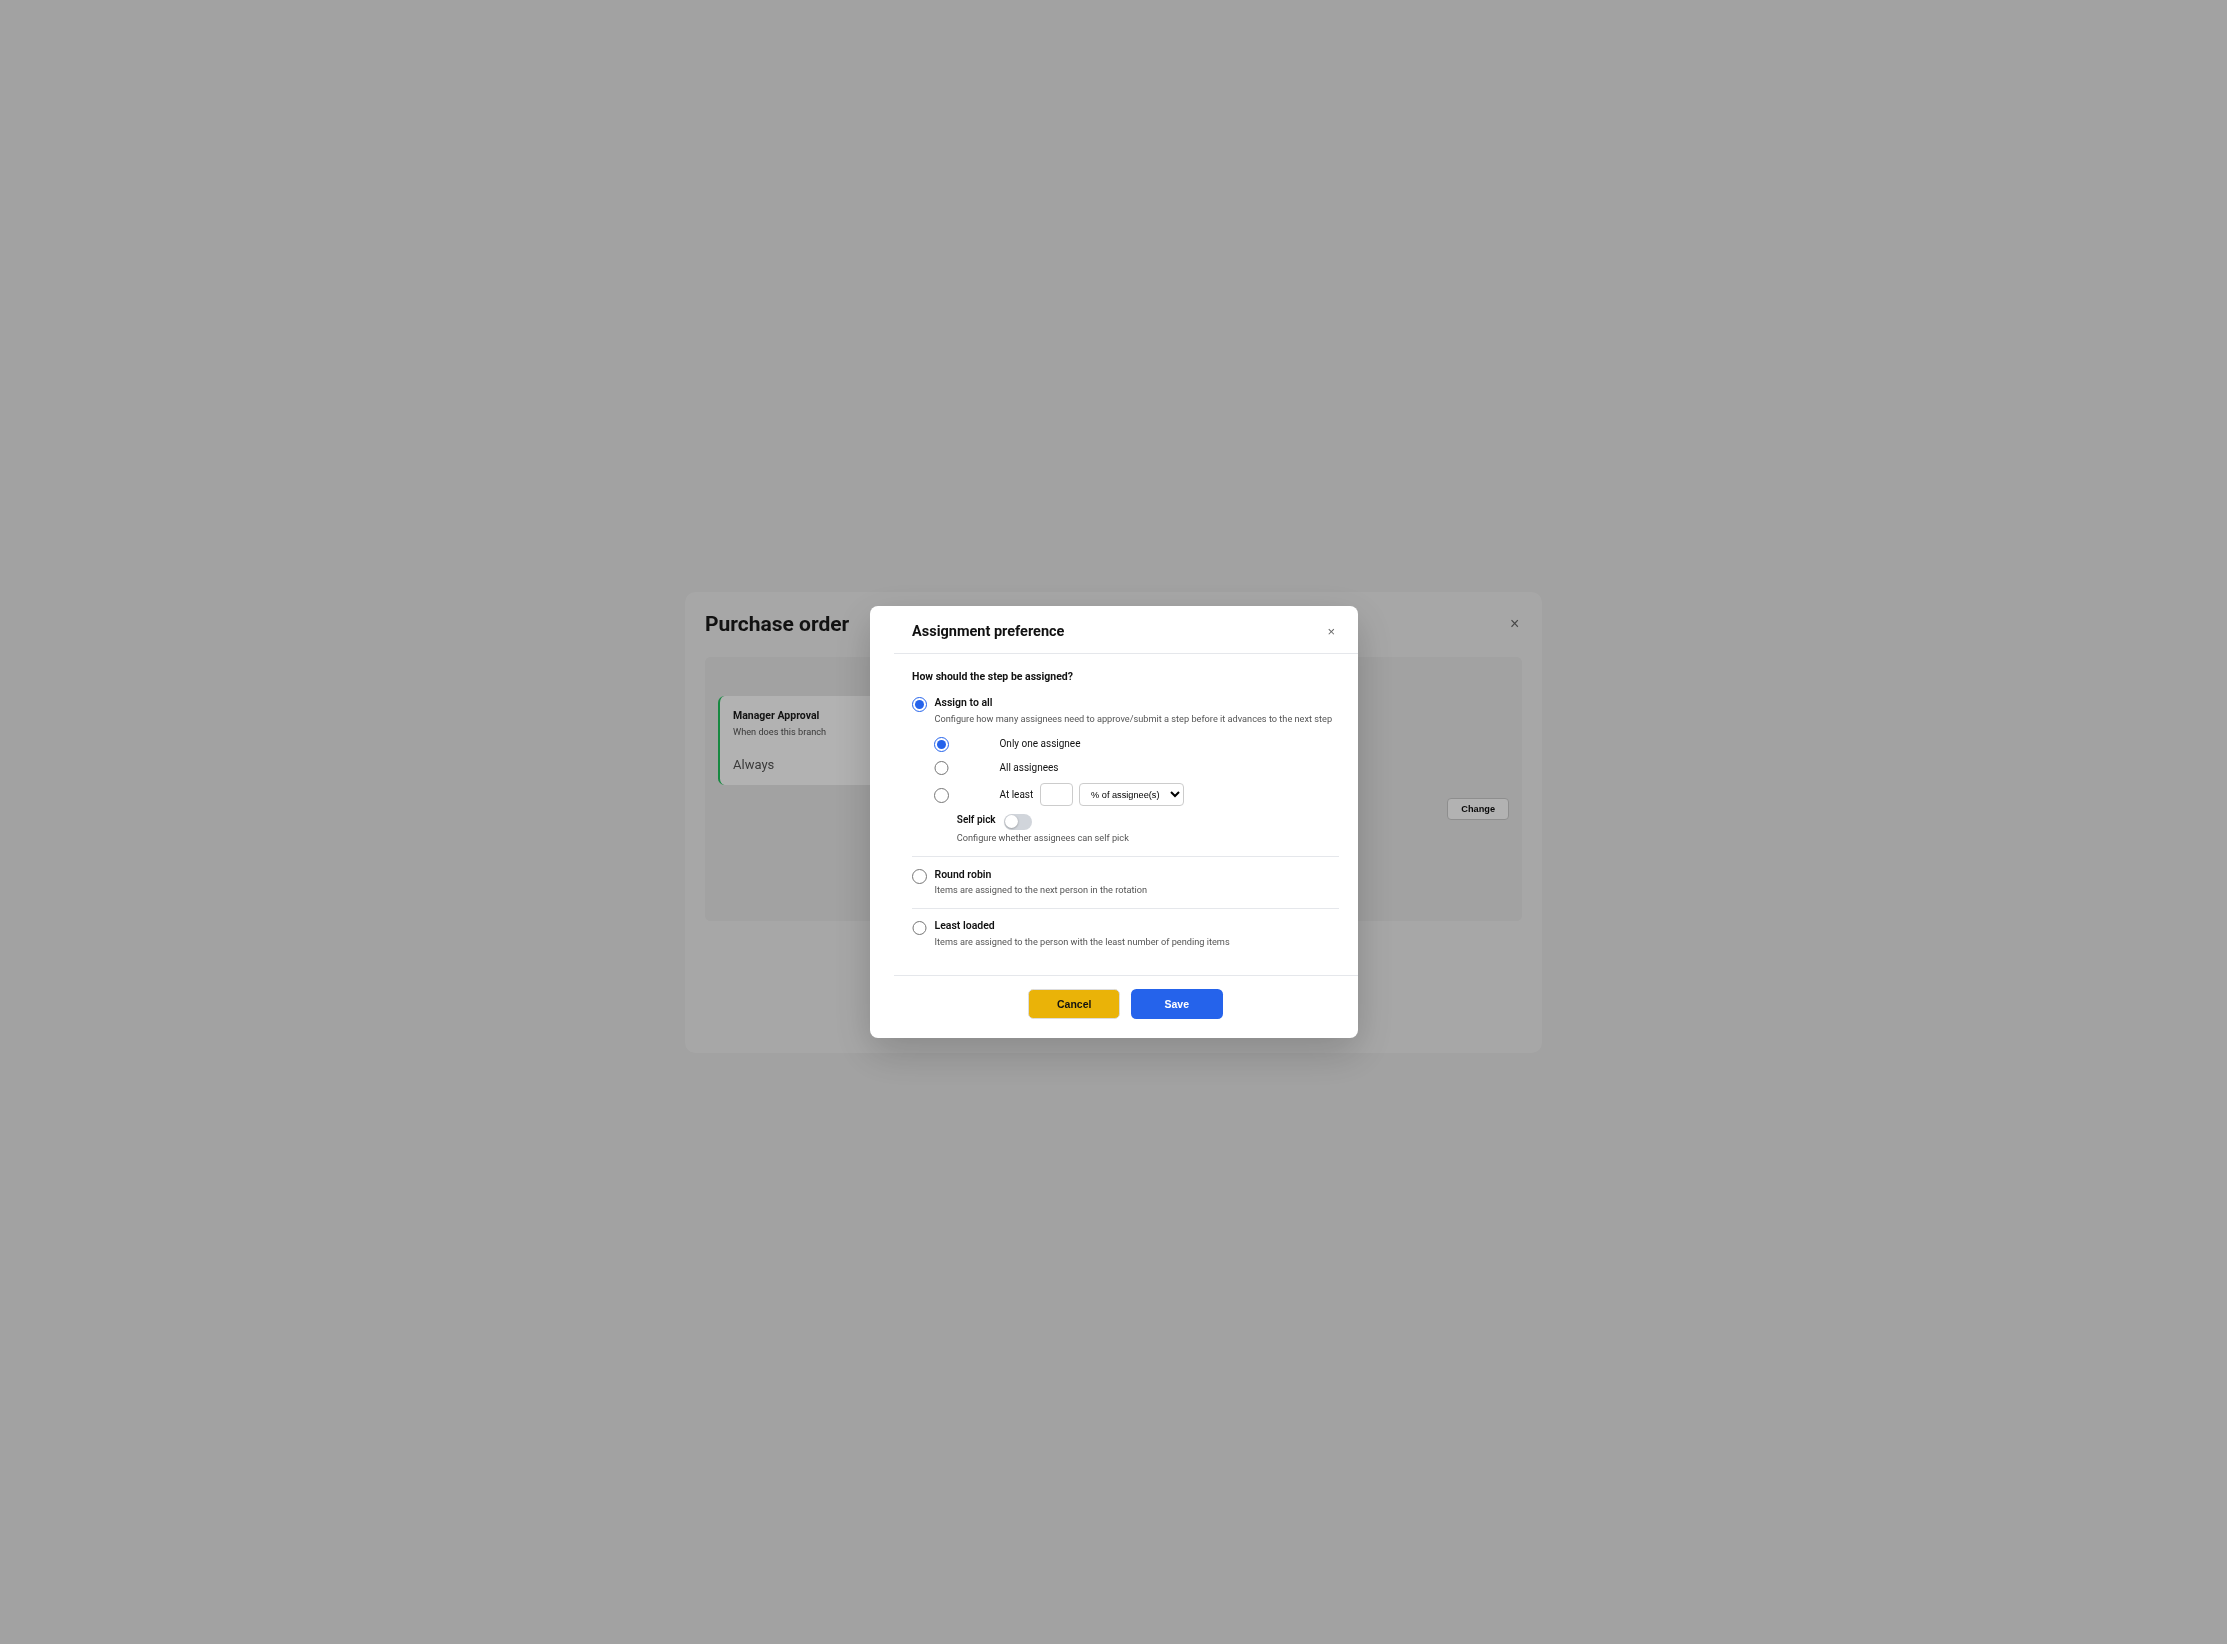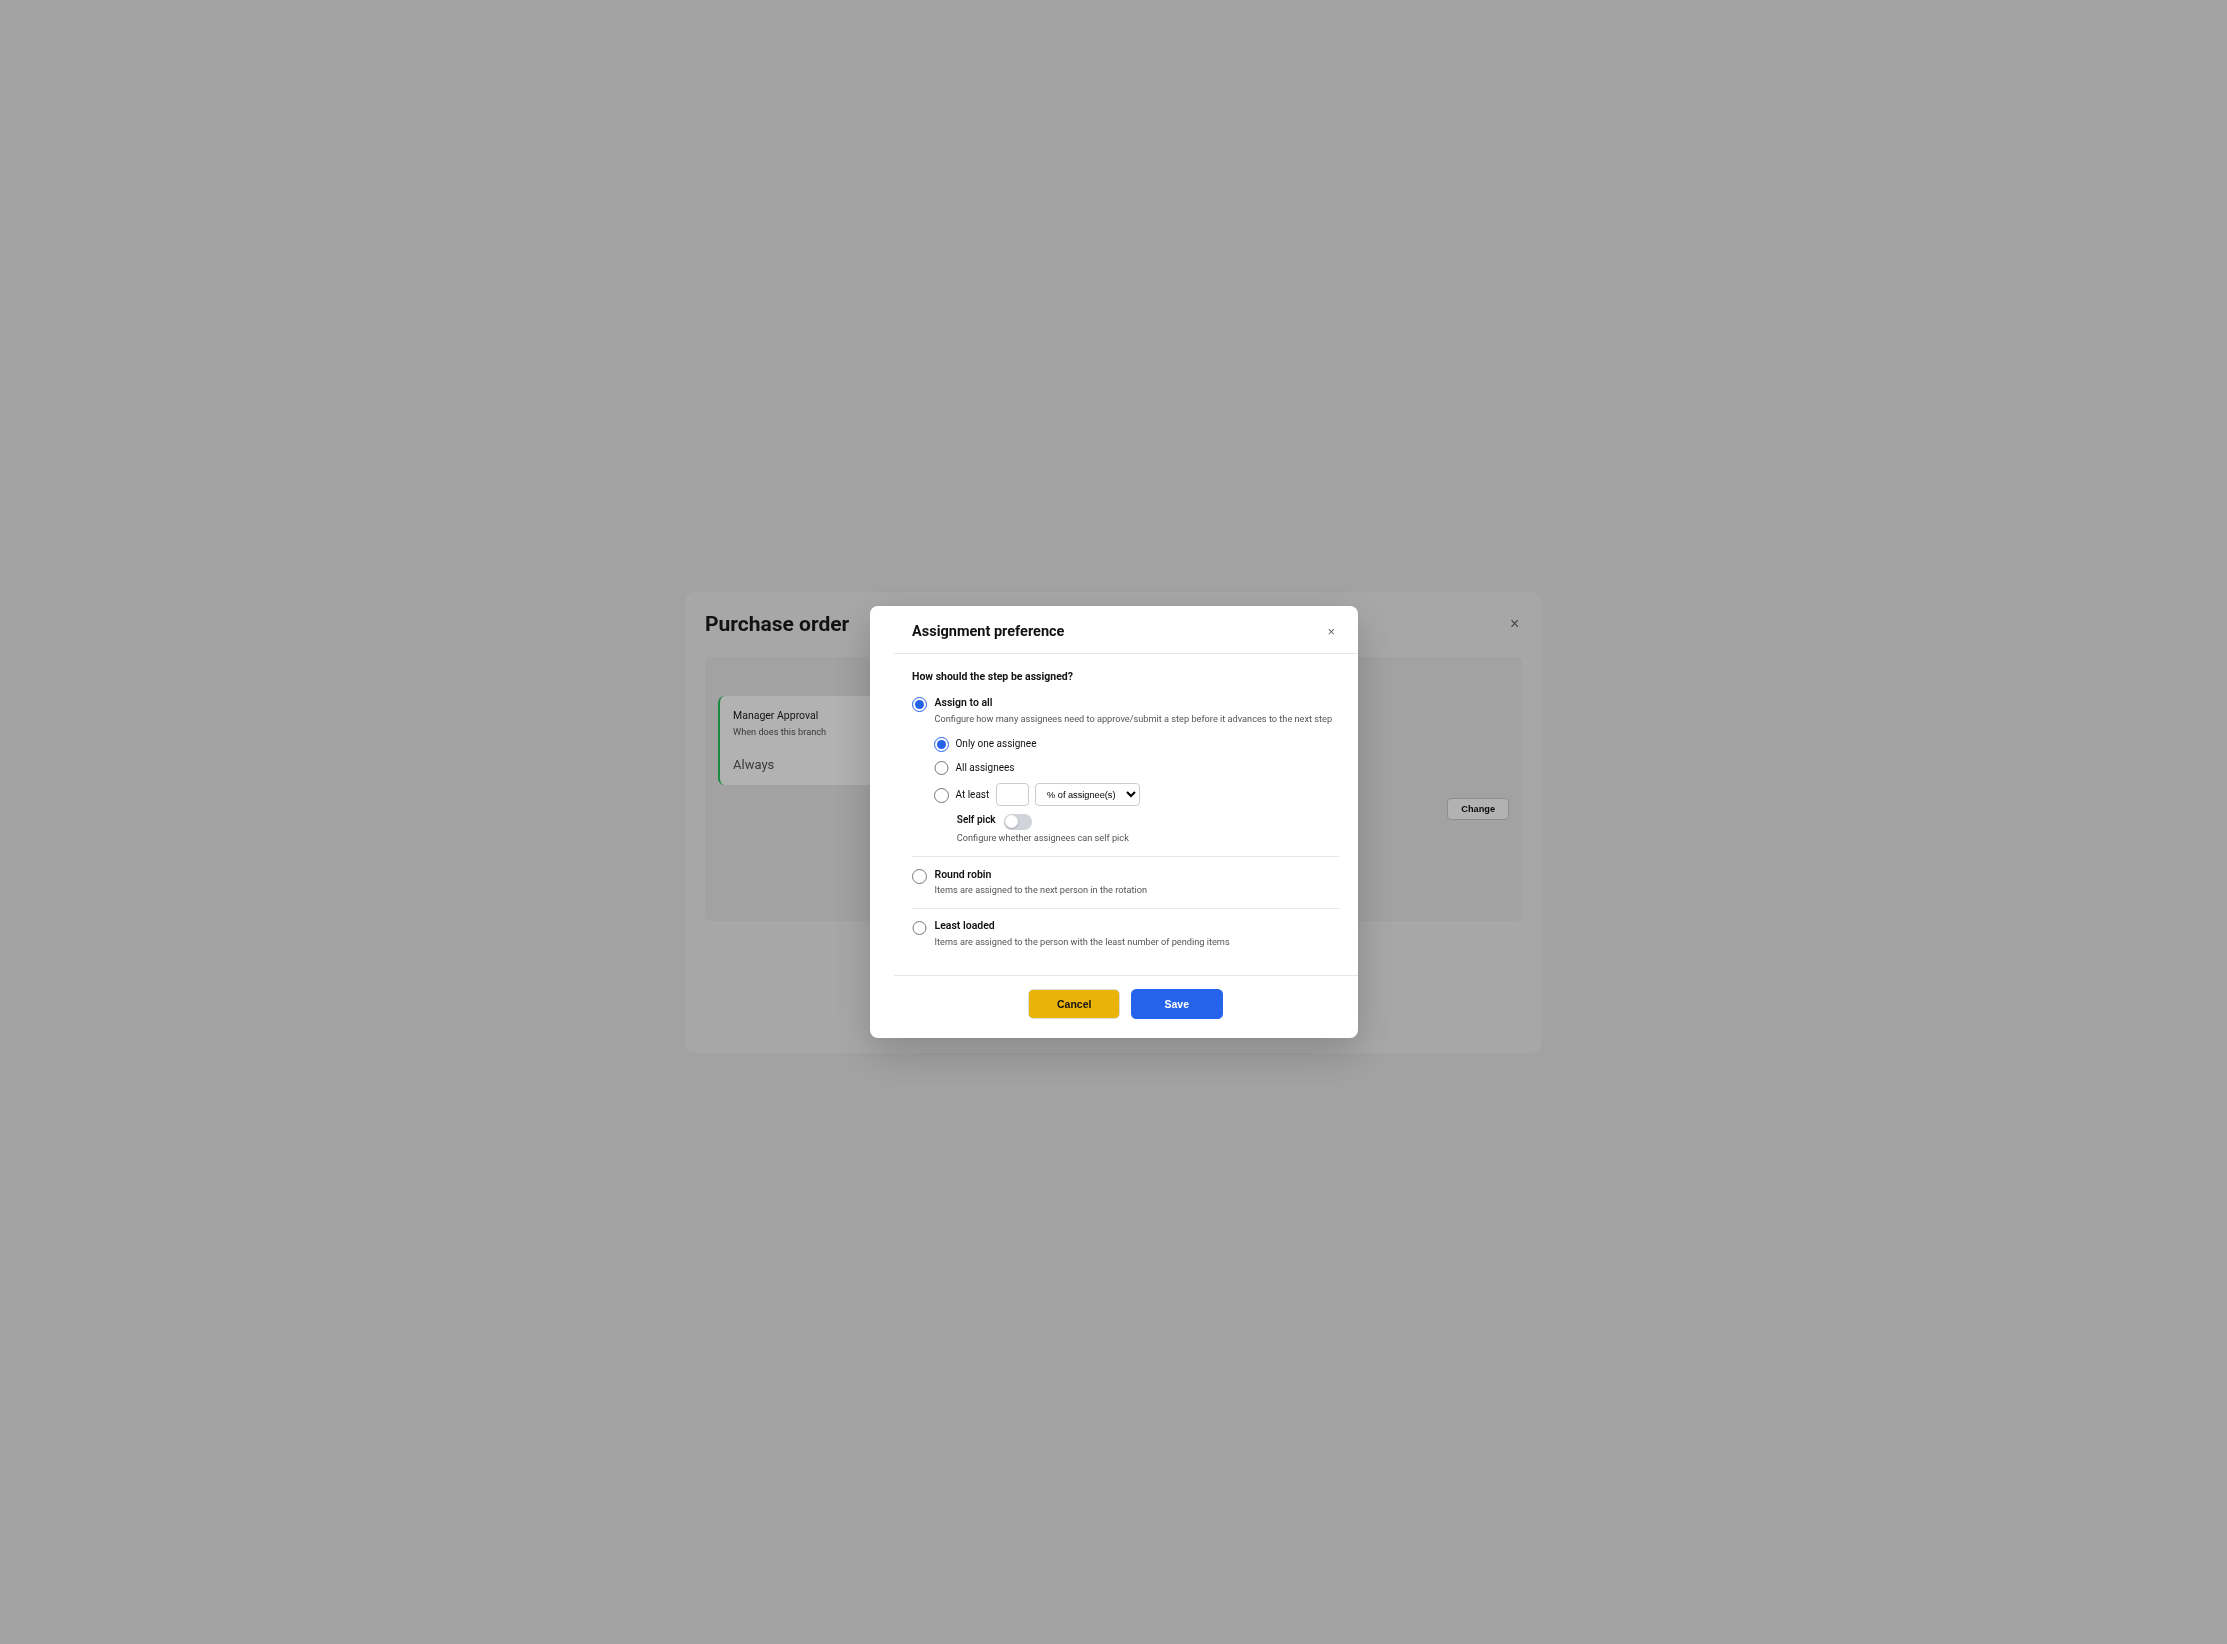--- a/index.html
+++ b/index.html
@@ -79,21 +79,21 @@
       background: white;
       border-radius: 6.6px;
       padding: 13px;
       width: 185px;
       margin-top: 26px;
       border-left: 2.6px solid #22c55e;
     }
 
     .manager-card-title {
       font-size: 10.5px;
-      font-weight: 400;
+      font-weight: 700;
       color: #1a1a1a;
       margin-bottom: 4px;
     }
 
     .manager-card-sub {
       font-size: 9.2px;
       color: #555;
     }
 
     .manager-card-always {
@@ -199,20 +199,21 @@
     .sub-option-row {
       display: flex;
       align-items: center;
       gap: 6.6px;
       margin-bottom: 8px;
     }
 
     .sub-option-label {
       font-size: 10px;
       color: #111;
+      margin-left: 44px;
     }
 
     .at-least-input {
       width: 33px;
       height: 22.4px;
       border: 0.7px solid #ccc;
       border-radius: 4px;
       padding: 0 5.3px;
       font-size: 9.2px;
     }

